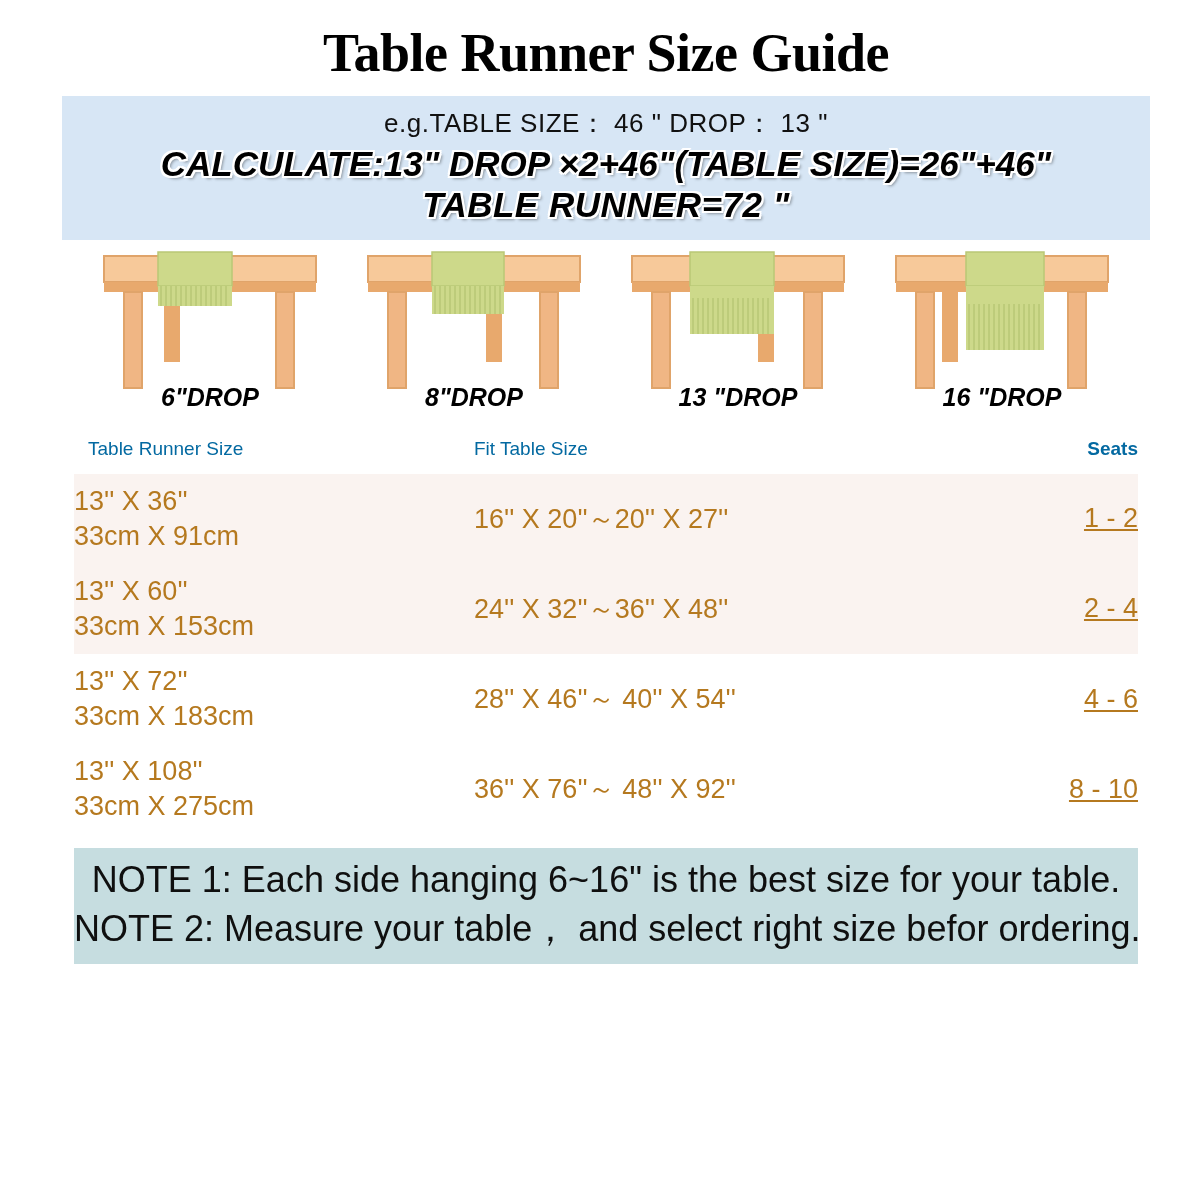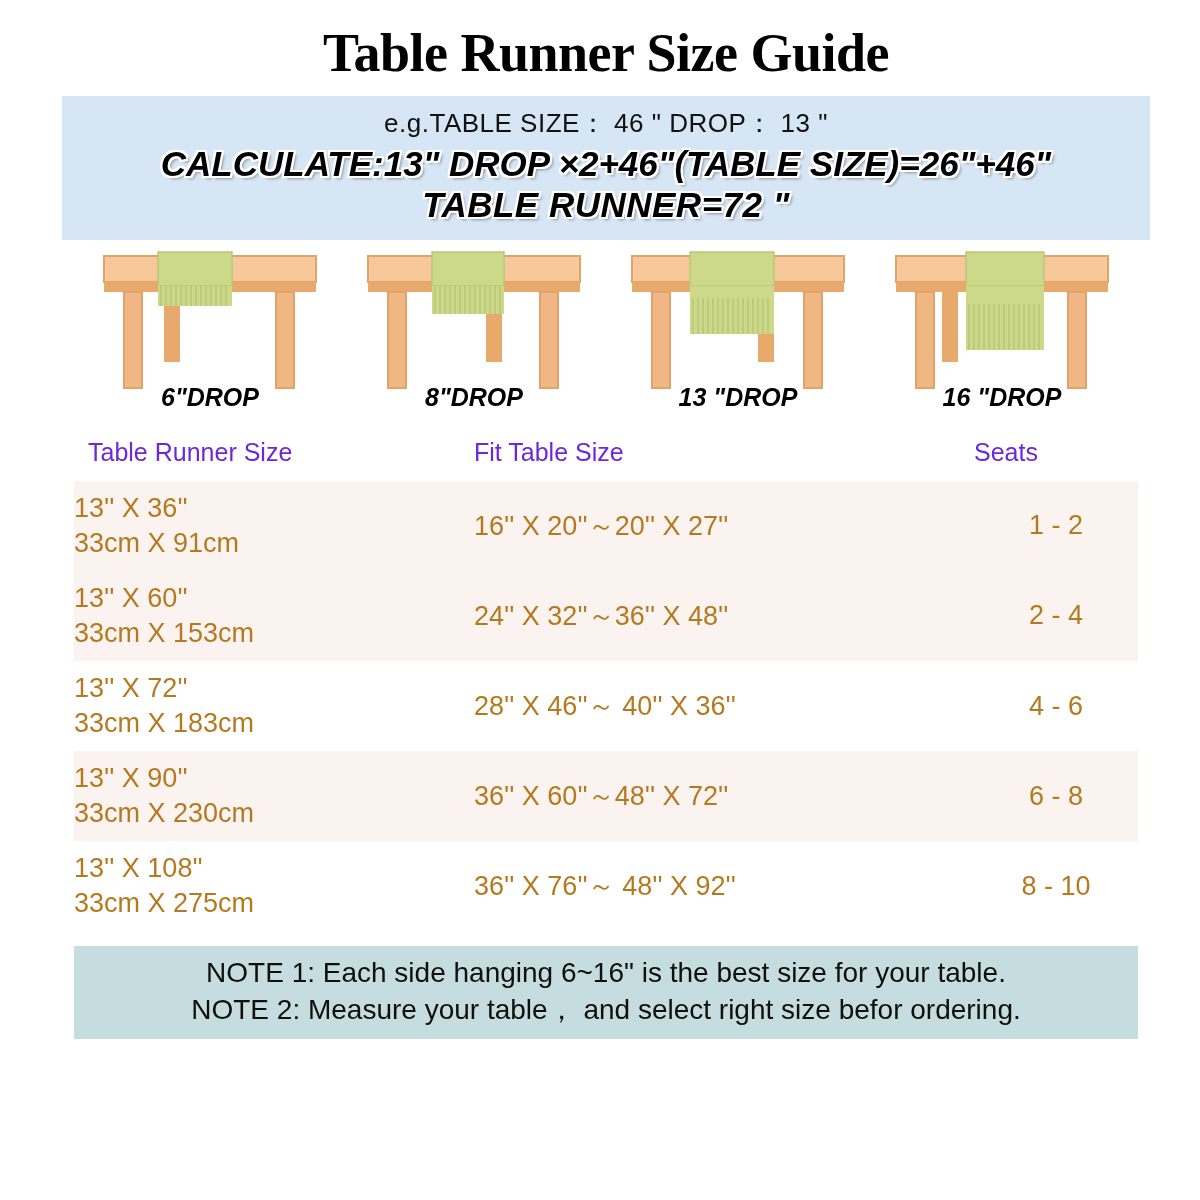--- a/index.html
+++ b/index.html
@@ -87,50 +87,50 @@
   }
 
   
   .size-table {
     margin: 10px 68px 0 68px;
     border-collapse: collapse;
     width: 1064px;
   }
   .size-table th {
     font-weight: normal;
-    font-size: 25px;
-    color: #6d28d9;
+    font-size: 19px;
+    color: #0369a1;
     padding: 12px 0 14px 0;
     background: #ffffff;
   }
   .size-table th.col1 { text-align: left; padding-left: 14px; width: 400px;}
   .size-table th.col2 { text-align: left; width: 500px; }
-  .size-table th.col3 { text-align: left; width: 164px; }
+  .size-table th.col3 { text-align: right; width: 164px; font-weight: bold; }
   .size-table td {
     color: #b5791f;
     font-size: 27px;
     padding: 10px 0;
     vertical-align: middle;
   }
   .size-table tr.alt td { background: #faf3f0; }
   .size-table tr.plain td { background: #ffffff; }
   td.c1 { text-align: left; line-height: 1.3; width: 400px; }
   td.c2 { text-align: left; width: 500px; }
-  td.c3 { text-align: center; width: 164px; }
+  td.c3 { text-align: right; width: 164px; text-decoration: underline; }
   .c1 .line { display: block; white-space: nowrap; }
 
   
   .notes {
     margin: 14px 68px 0 68px;
     background: #c6dde0;
     text-align: center;
     padding: 8px 0 10px 0;
   }
   .notes div {
-    font-size: 28px;
+    font-size: 36px;
     color: #0f0f0f;
     line-height: 1.35;
     white-space: nowrap;
   }
 </style>
 </head>
 <body>
 
 <div id="page">
 
@@ -288,30 +288,22 @@
           <span class="line">33cm X 153cm</span>
         </td>
         <td class="c2">24'' X 32''～36'' X 48''</td>
         <td class="c3">2 - 4</td>
       </tr>
       <tr class="plain">
         <td class="c1">
           <span class="line">13'' X 72''</span>
           <span class="line">33cm X 183cm</span>
         </td>
-        <td class="c2">28'' X 46''～ 40'' X 36''</td>
+        <td class="c2">28'' X 46''～ 40'' X 54''</td>
         <td class="c3">4 - 6</td>
-      </tr>
-      <tr class="alt">
-        <td class="c1">
-          <span class="line">13'' X 90''</span>
-          <span class="line">33cm X 230cm</span>
-        </td>
-        <td class="c2">36'' X 60''～48'' X 72''</td>
-        <td class="c3">6 - 8</td>
       </tr>
       <tr class="plain">
         <td class="c1">
           <span class="line">13'' X 108''</span>
           <span class="line">33cm X 275cm</span>
         </td>
         <td class="c2">36'' X 76''～ 48'' X 92''</td>
         <td class="c3">8 - 10</td>
       </tr>
     </tbody>

